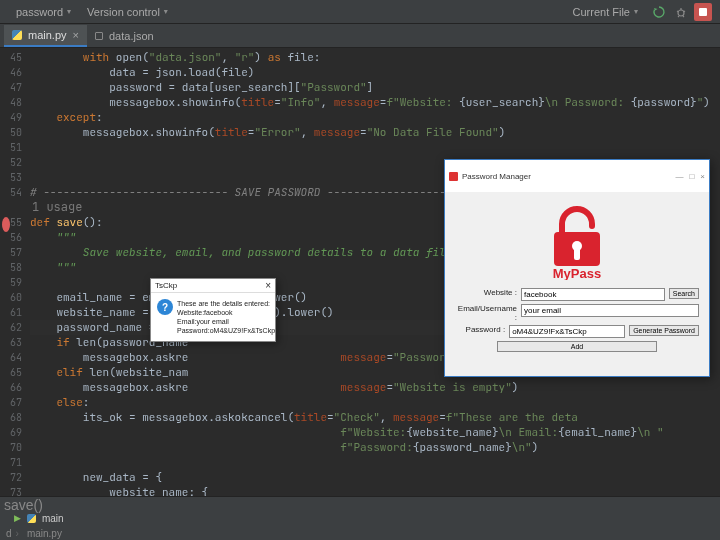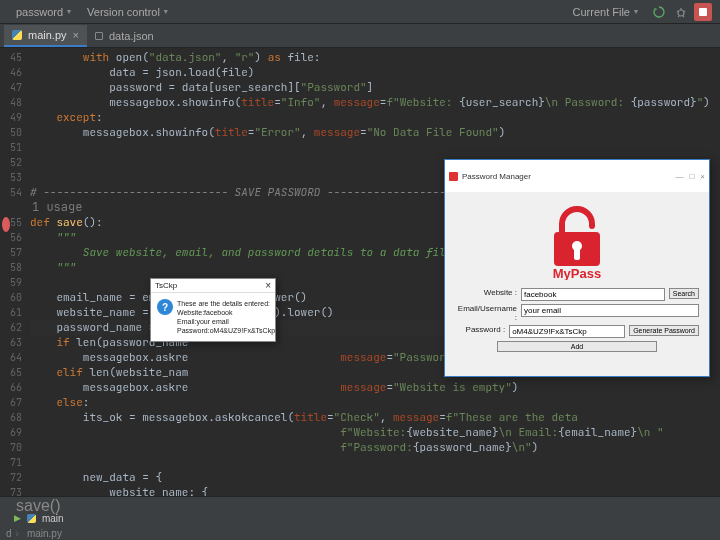--- a/index.html
+++ b/index.html
@@ -26,21 +26,21 @@
 .code div{height:15px}
 .kw{color:#cc7832}
 .str{color:#6a8759}
 .fn{color:#ffc66d}
 .cm{color:#808080;font-style:italic}
 .doc{color:#629755;font-style:italic}
 .par{color:#aa4926}
 .usage{color:#787878;font-size:12px;padding-left:2px}
 .hl{background:rgba(50,50,50,.4)}
 .bottom{position:absolute;bottom:0;left:0;right:0;height:44px;background:#3c3f41;border-top:1px solid #232323}
-.status{height:14px;font-size:16px;color:#888;padding-left:16px}
+.status{height:14px;font-size:14px;color:#888;padding-left:4px}
 .runfiles{height:14px;display:flex;align-items:center;padding-left:14px;gap:6px;font-size:10px;color:#ccc}
 .runfiles .chev2{color:#7fbd5a;font-size:9px}
 .runfiles .py-ico2{width:9px;height:9px;background:linear-gradient(135deg,#4584b6 50%,#ffde57 50%);border-radius:2px}
 .crumb{height:16px;display:flex;align-items:center;padding-left:6px;gap:4px;font-size:10px;color:#888}
 .crumb .sep{opacity:.5}
 
 .dlg-check{position:absolute;left:150px;top:278px;width:126px;background:#fff;border:1px solid #888;box-shadow:2px 2px 8px rgba(0,0,0,.4);font-family:'Segoe UI',Arial;font-size:8px;color:#000}
 .dlg-title{height:14px;background:#fff;display:flex;align-items:center;padding:0 4px;font-size:8px;color:#222;border-bottom:1px solid #ddd}
 .dlg-title .x2{margin-left:auto;cursor:pointer;font-size:10px;color:#333}
 .dlg-body{padding:6px;display:flex;gap:4px}

